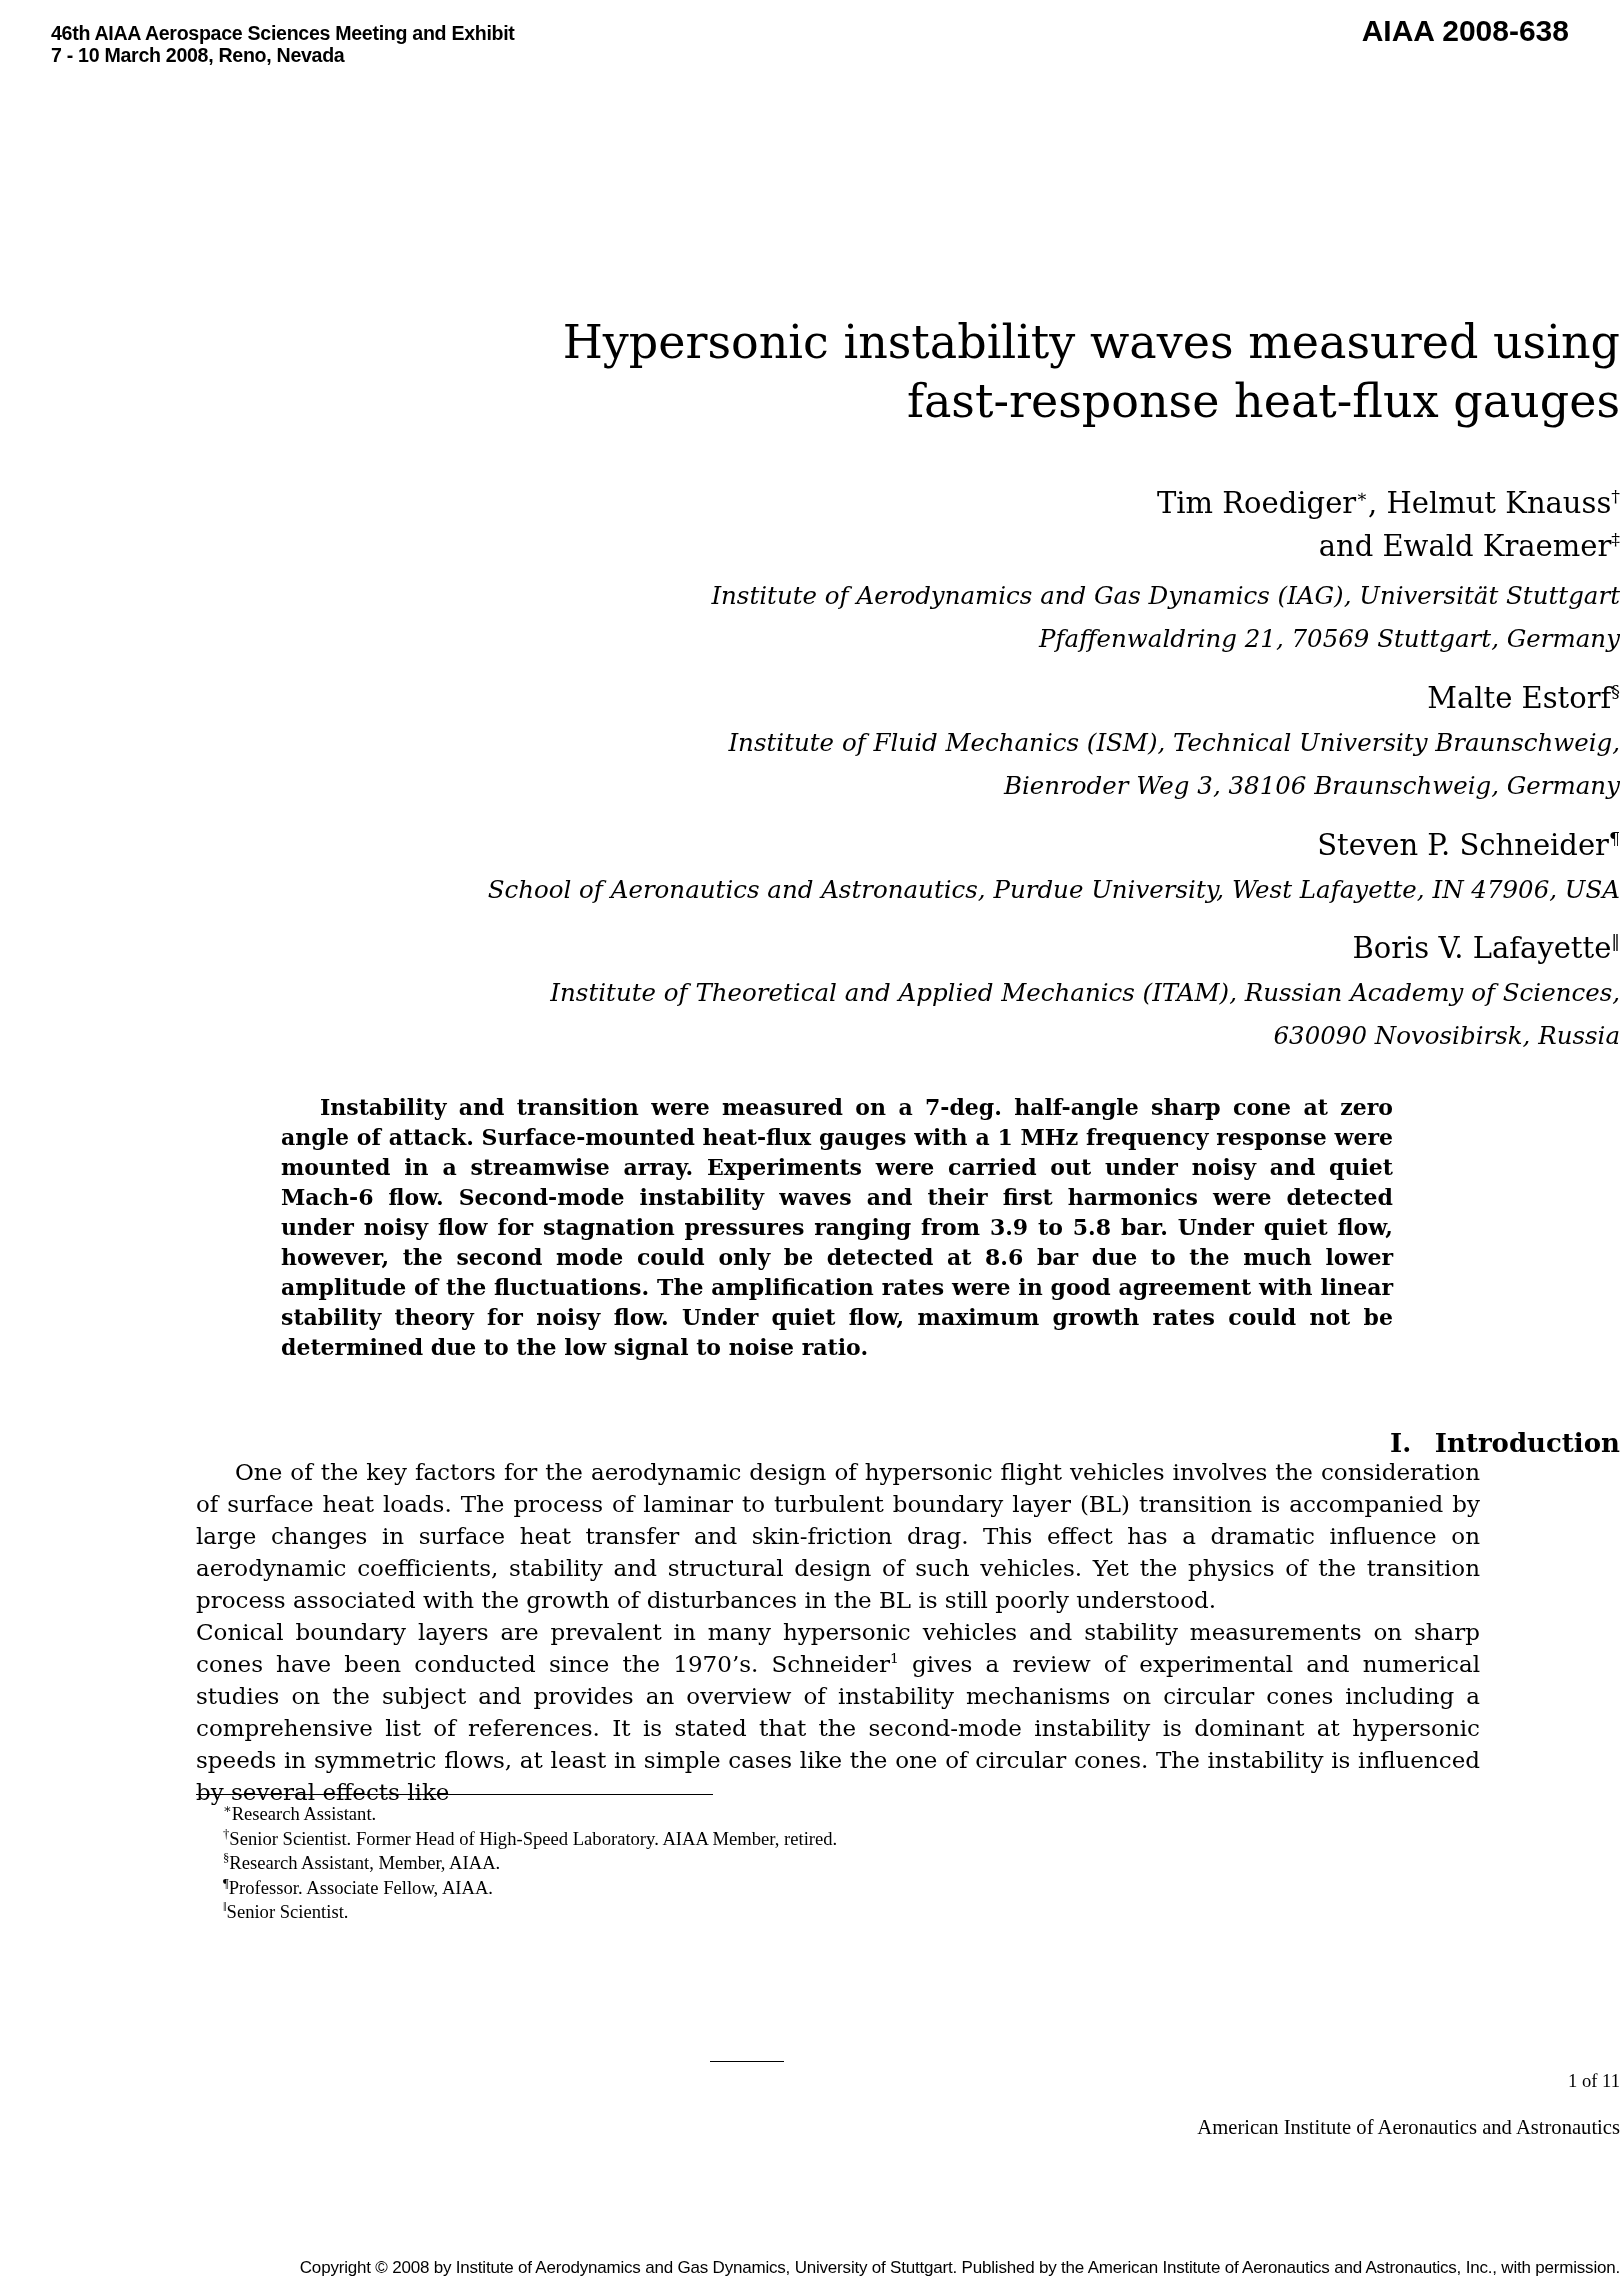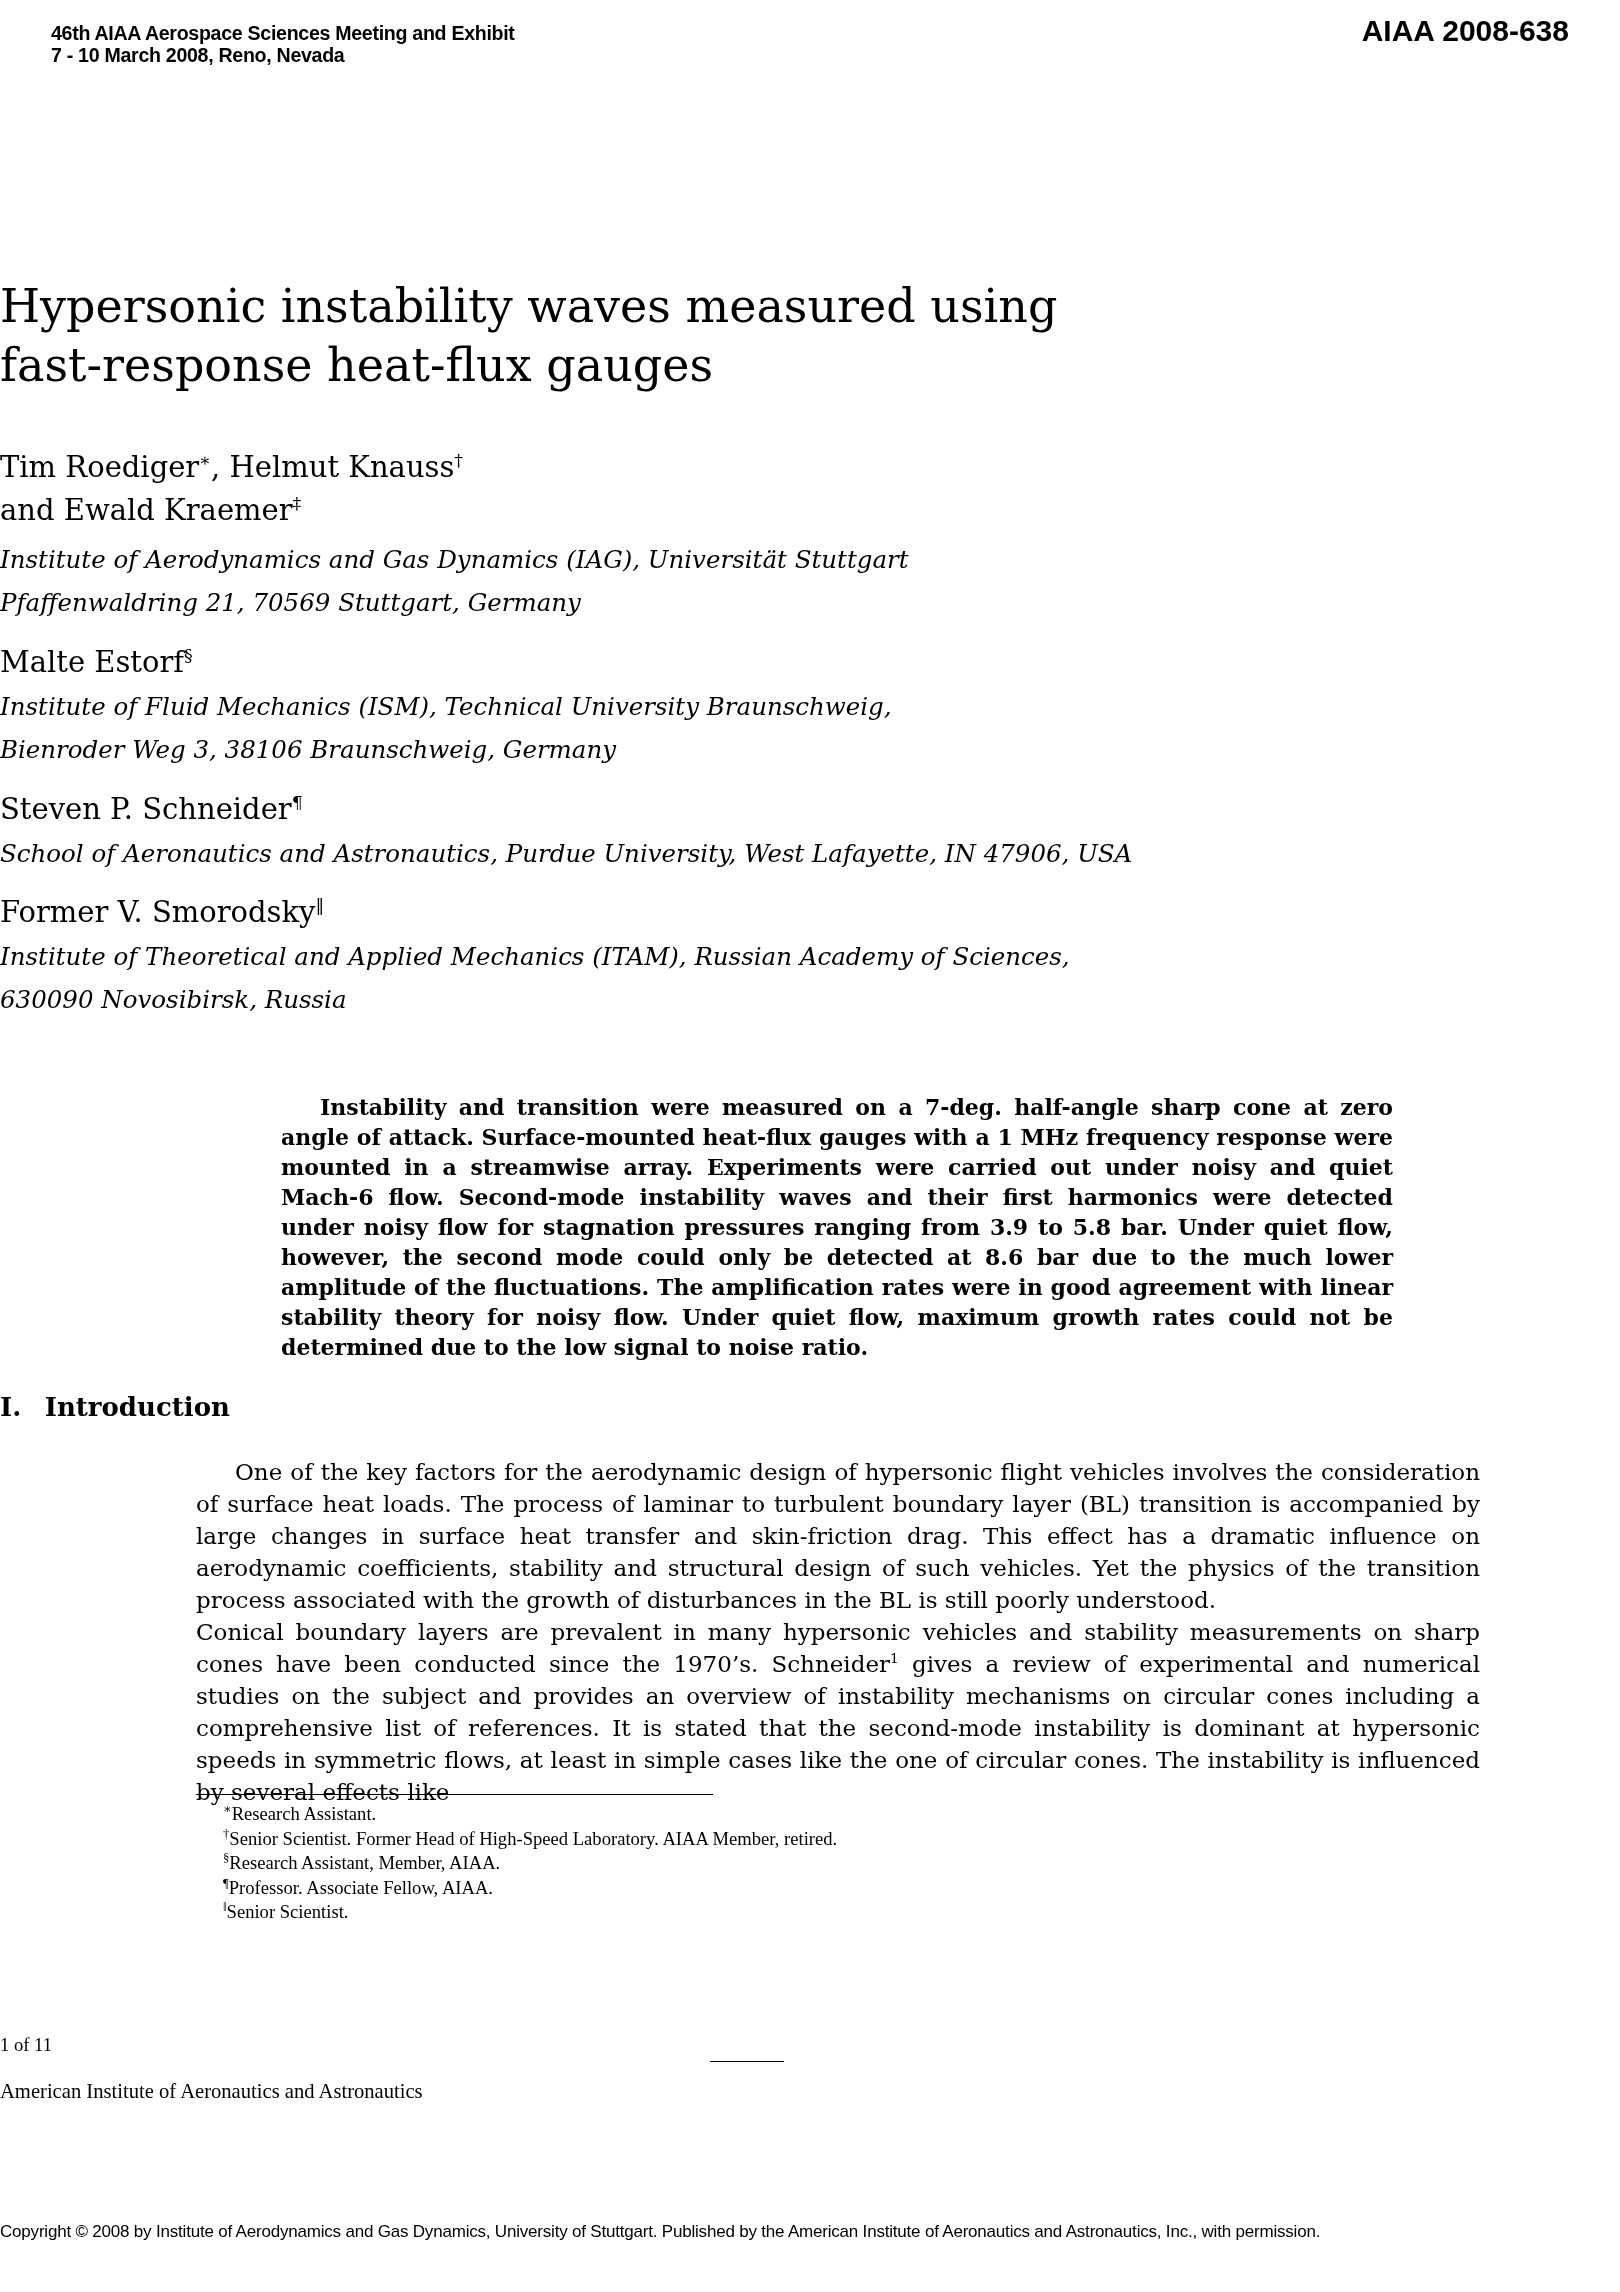--- a/index.html
+++ b/index.html
@@ -5,21 +5,21 @@
     html, body { margin: 0; padding: 0; background: #ffffff; }
     body { width: 1620px; height: 2293px; position: relative; overflow: hidden; color: #000; }
     .abs { position: absolute; }
     .sans { font-family: "Liberation Sans", "DejaVu Sans", sans-serif; }
     .serif { font-family: "DejaVu Serif", "Liberation Serif", serif; }
     .lserif { font-family: "Liberation Serif", "DejaVu Serif", serif; }
 
     .conf { left: 51px; top: 21.6px; font-size: 19.6px; font-weight: bold; line-height: 22.5px; letter-spacing: -0.3px; }
     .paperid { right: 51px; top: 13.7px; font-size: 30px; font-weight: bold; }
 
-    .center-block { left: 0; width: 1620px; text-align: left; }
+    .center-block { left: 0; width: 1620px; text-align: right; margin-top: 36px; }
     .title { top: 277px; font-size: 46px; line-height: 59px; }
     .author { font-size: 29px; }
     .affil { font-size: 24.5px; font-style: italic; }
     sup { font-size: 60%; vertical-align: super; line-height: 0; }
 
     .abstract { left: 265px; width: 1144px; top: 1076px; font-size: 22px; font-weight: bold; line-height: 30px; text-align: justify; }
     .abstract p { margin: 16px; text-indent: 39px; }
 
     .section { top: 1392px; font-size: 26px; font-weight: bold; }
     .section .num { margin-right: 23.5px; }
@@ -67,21 +67,21 @@
 </div>
 <div class="abs center-block serif affil" style="top:692px;">Institute of Fluid Mechanics (ISM), Technical University Braunschweig,</div>
 <div class="abs center-block serif affil" style="top:735px;">Bienroder Weg 3, 38106 Braunschweig, Germany</div>
 
 <div class="abs center-block serif author" style="top:792px;">
   <span>Steven P. Schneider</span><sup>¶</sup>
 </div>
 <div class="abs center-block serif affil" style="top:839px;">School of Aeronautics and Astronautics, Purdue University, West Lafayette, IN 47906, USA</div>
 
 <div class="abs center-block serif author" style="top:895px;">
-  <span>Former V. Smorodsky</span><sup>‖</sup>
+  <span>Boris V. Lafayette</span><sup>‖</sup>
 </div>
 <div class="abs center-block serif affil" style="top:942px;">Institute of Theoretical and Applied Mechanics (ITAM), Russian Academy of Sciences,</div>
 <div class="abs center-block serif affil" style="top:985px;">630090 Novosibirsk, Russia</div>
 
 <div class="abs serif abstract">
   <p>Instability and transition were measured on a 7-deg.  half-angle sharp cone at zero angle of attack. Surface-mounted heat-flux gauges with a 1 MHz frequency response were mounted in a streamwise array. Experiments were carried out under noisy and quiet Mach-6 flow. Second-mode instability waves and their first harmonics were detected under noisy flow for stagnation pressures ranging from 3.9 to 5.8 bar. Under quiet flow, however, the second mode could only be detected at 8.6 bar due to the much lower amplitude of the fluctuations. The amplification rates were in good agreement with linear stability theory for noisy flow. Under quiet flow, maximum growth rates could not be determined due to the low signal to noise ratio.</p>
 </div>
 
 <div class="abs center-block serif section">
   <span class="num">I.</span><span>Introduction</span>

